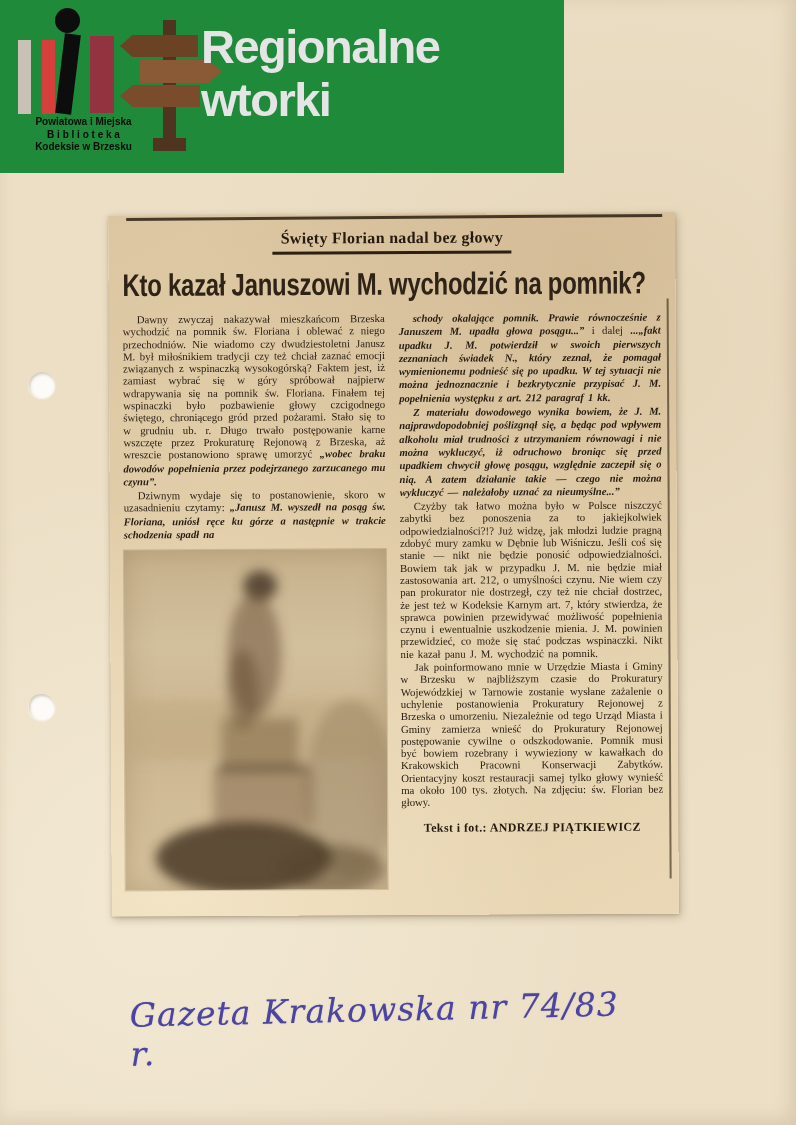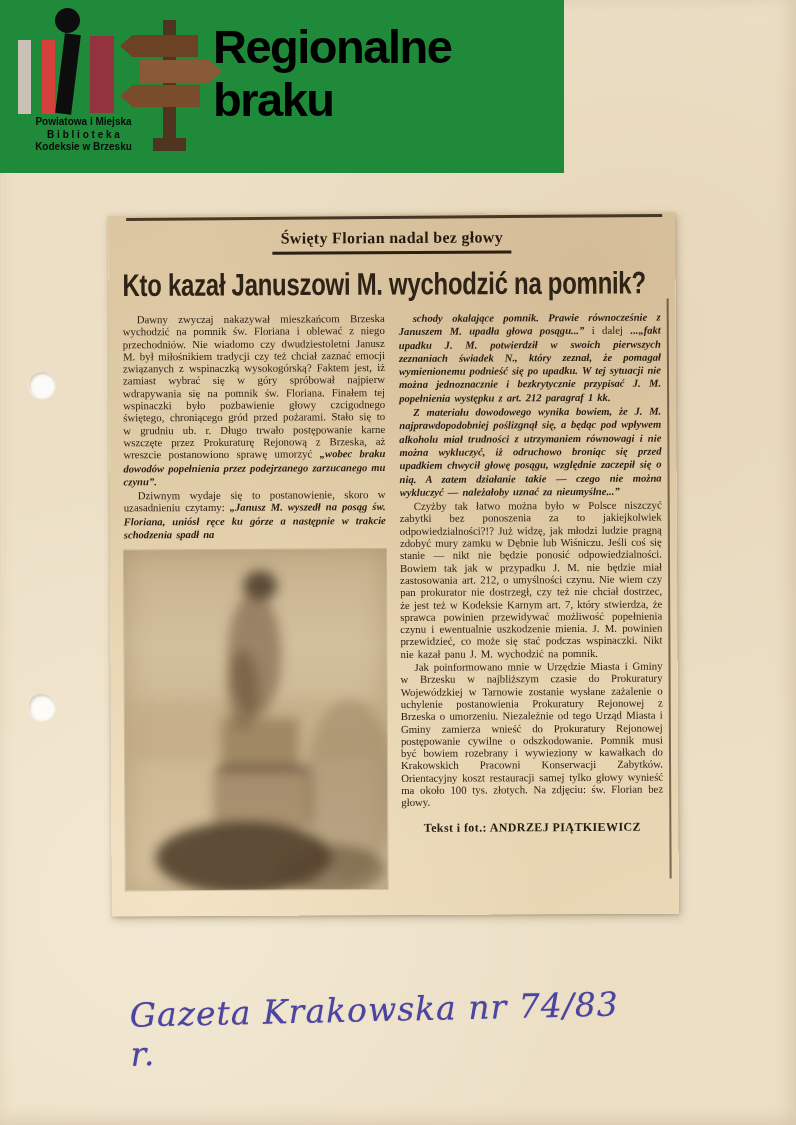--- a/index.html
+++ b/index.html
@@ -29,21 +29,21 @@
   .signpost{position:absolute;left:118px;top:20px;width:108px;height:138px;}
   .post{position:absolute;left:45px;top:0;width:13px;height:120px;background:#4f3520;}
   .post-base{position:absolute;left:35px;top:118px;width:33px;height:13px;background:#4f3520;}
   .arrow{position:absolute;}
   .arrow-left{clip-path:polygon(0 50%,16% 0,100% 0,100% 100%,16% 100%);}
   .arrow-right{clip-path:polygon(0 0,84% 0,100% 50%,84% 100%,0 100%);}
   .arrow-top{left:2px;top:15px;width:78px;height:22px;background:#6b4324;}
   .arrow-mid{left:22px;top:40px;width:82px;height:23px;background:#8a5a36;}
   .arrow-bot{left:2px;top:65px;width:80px;height:22px;background:#7a4c2c;}
 
-  .banner-title{position:absolute;left:213px;top:20px;color:#000000;
+  .banner-title{position:absolute;left:201px;top:20px;color:#e5e5e5;
     font-size:47px;font-weight:bold;line-height:53px;letter-spacing:-1.5px;}
 
   
   .hole{position:absolute;width:26px;height:26px;border-radius:50%;background:#fcfbf7;
     box-shadow: inset 1px 2px 3px rgba(130,105,70,.35), 0 1px 2px rgba(255,255,255,.8);}
   .hole1{left:29px;top:372px;}
   .hole2{left:29px;top:694px;border-radius:46% 54% 50% 50%;}
 
   
   .clipping{position:absolute;left:110px;top:214px;width:567px;height:701px;
@@ -104,21 +104,21 @@
   </div>
   <div class="signpost">
     <div class="post"></div>
     <div class="post-base"></div>
     <div class="arrow arrow-left arrow-top"></div>
     <div class="arrow arrow-right arrow-mid"></div>
     <div class="arrow arrow-left arrow-bot"></div>
   </div>
   <div class="banner-title">
     <div>Regionalne</div>
-    <div>braku</div>
+    <div>wtorki</div>
   </div>
 </div>
 
 <div class="hole hole1"></div>
 <div class="hole hole2"></div>
 
 <div class="clipping">
   <div class="top-rule"></div>
   <div class="kicker-wrap">
     <span class="kicker">Święty Florian nadal bez głowy</span>

